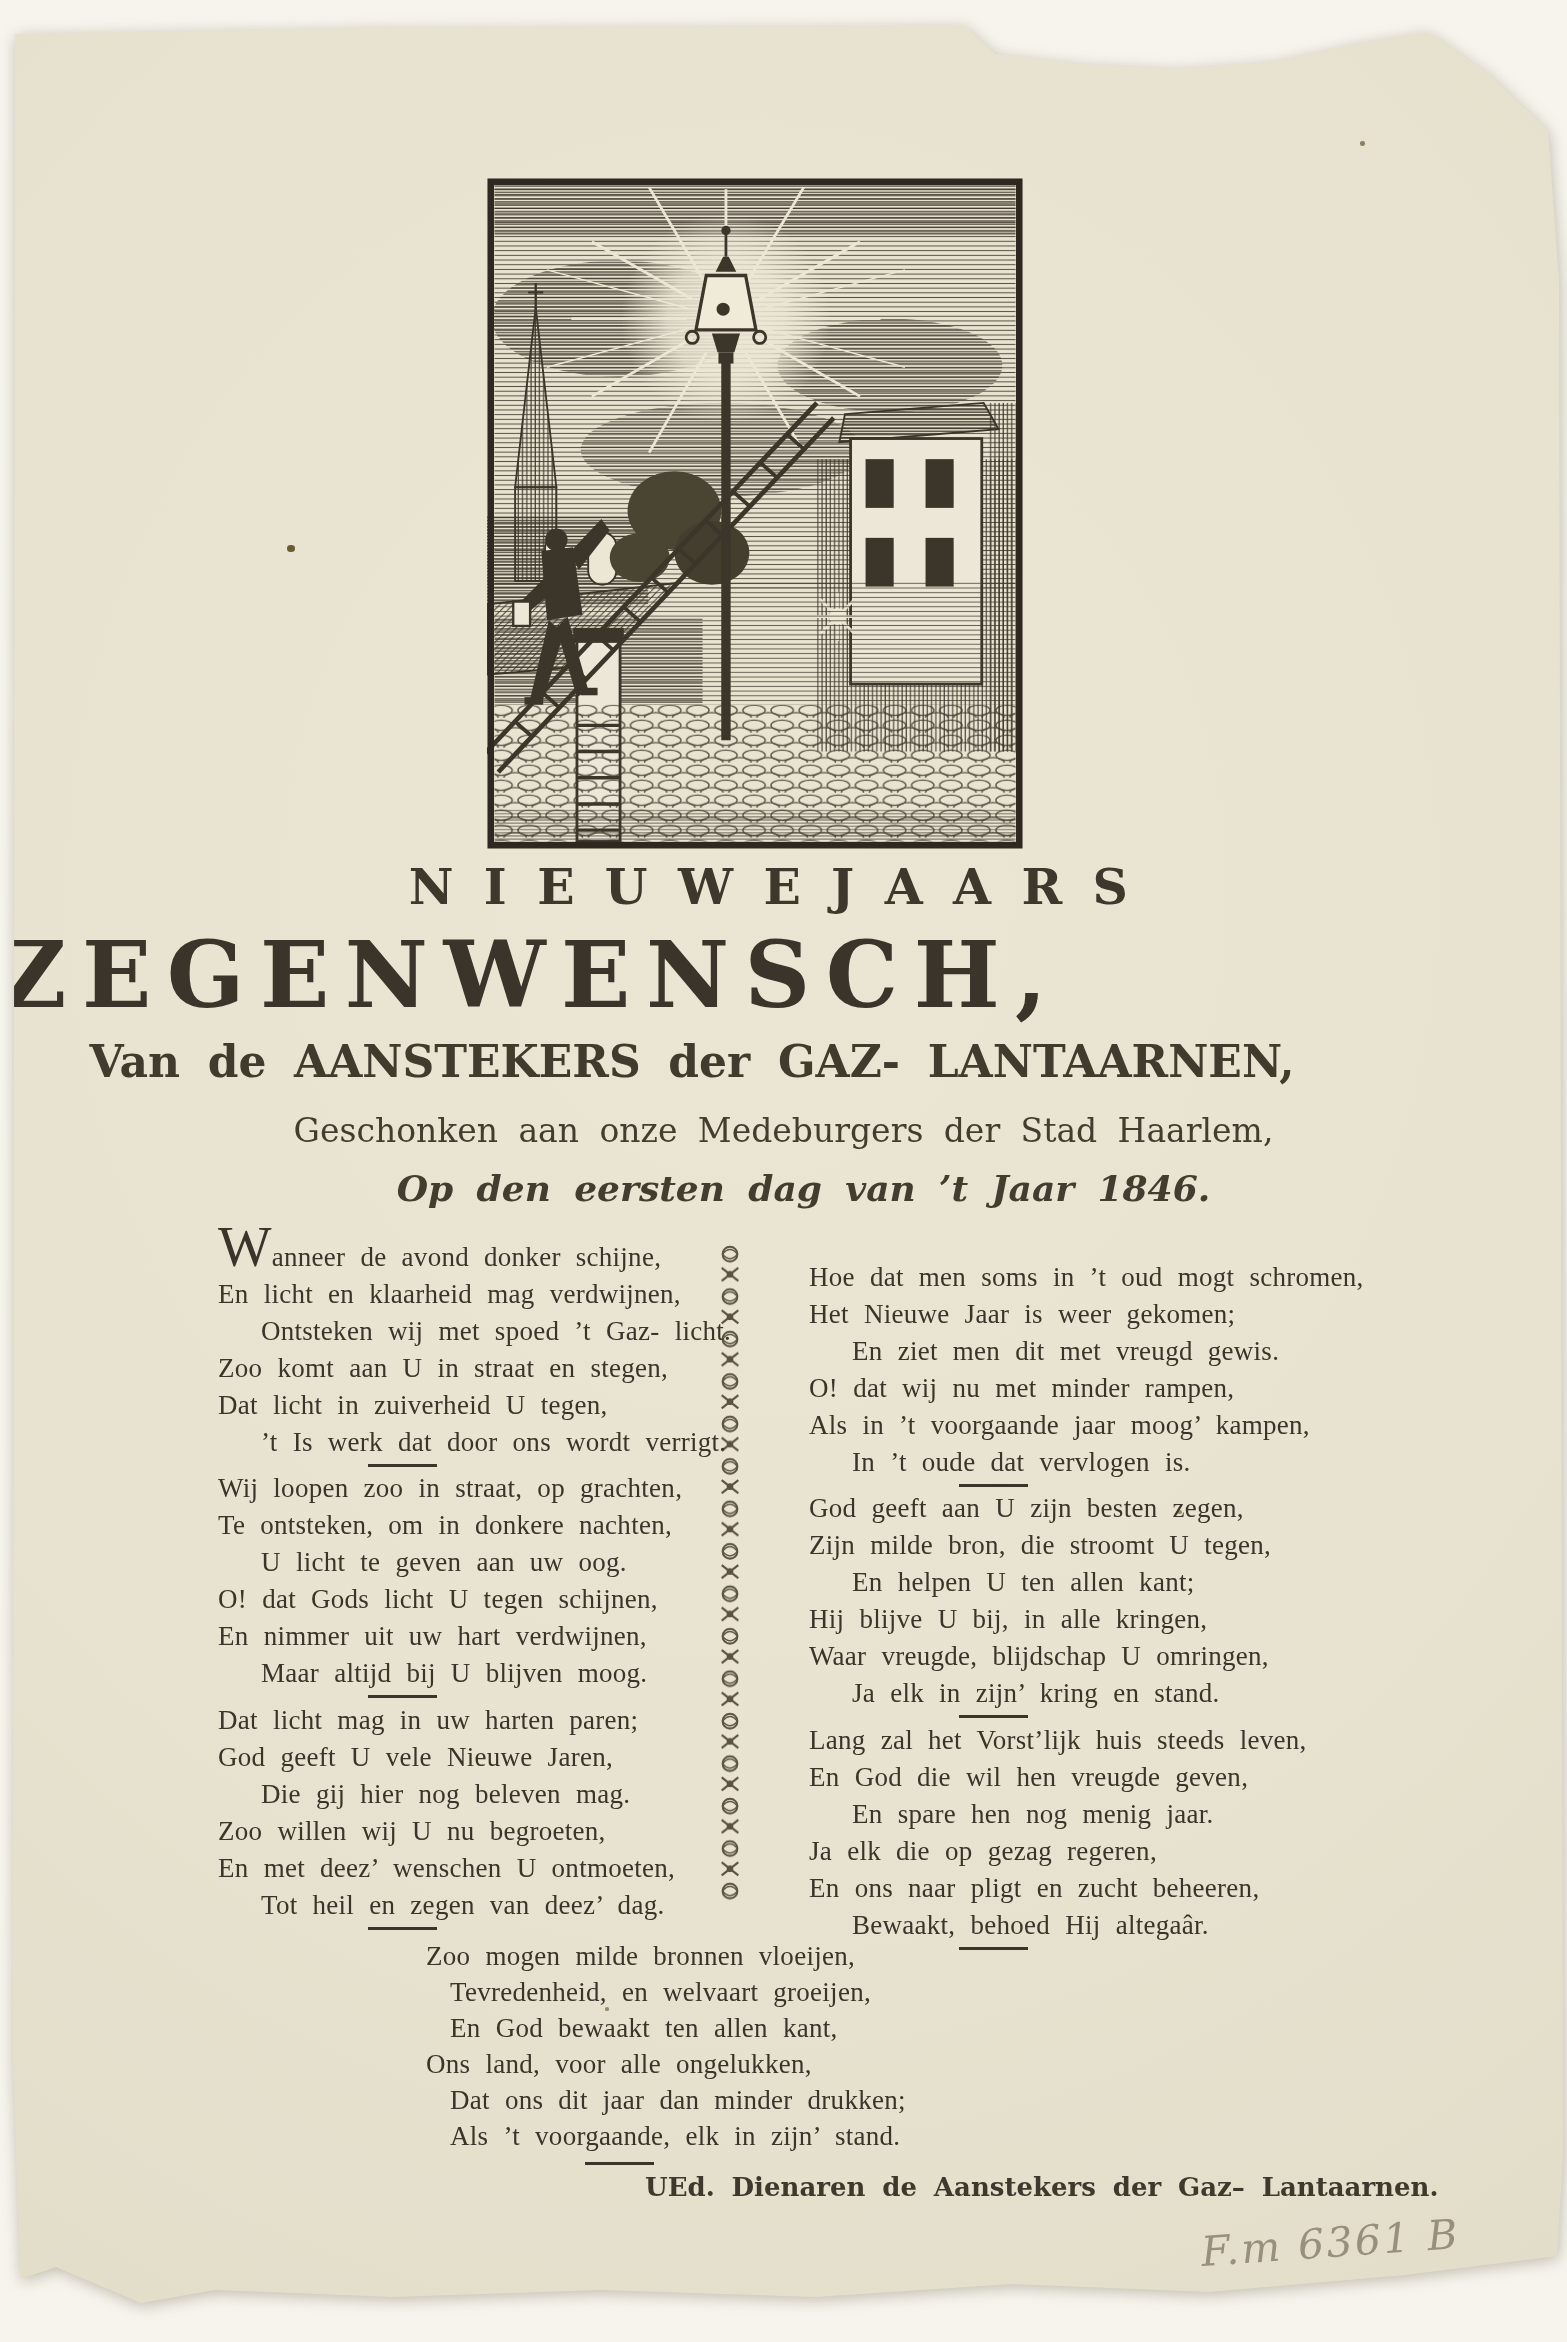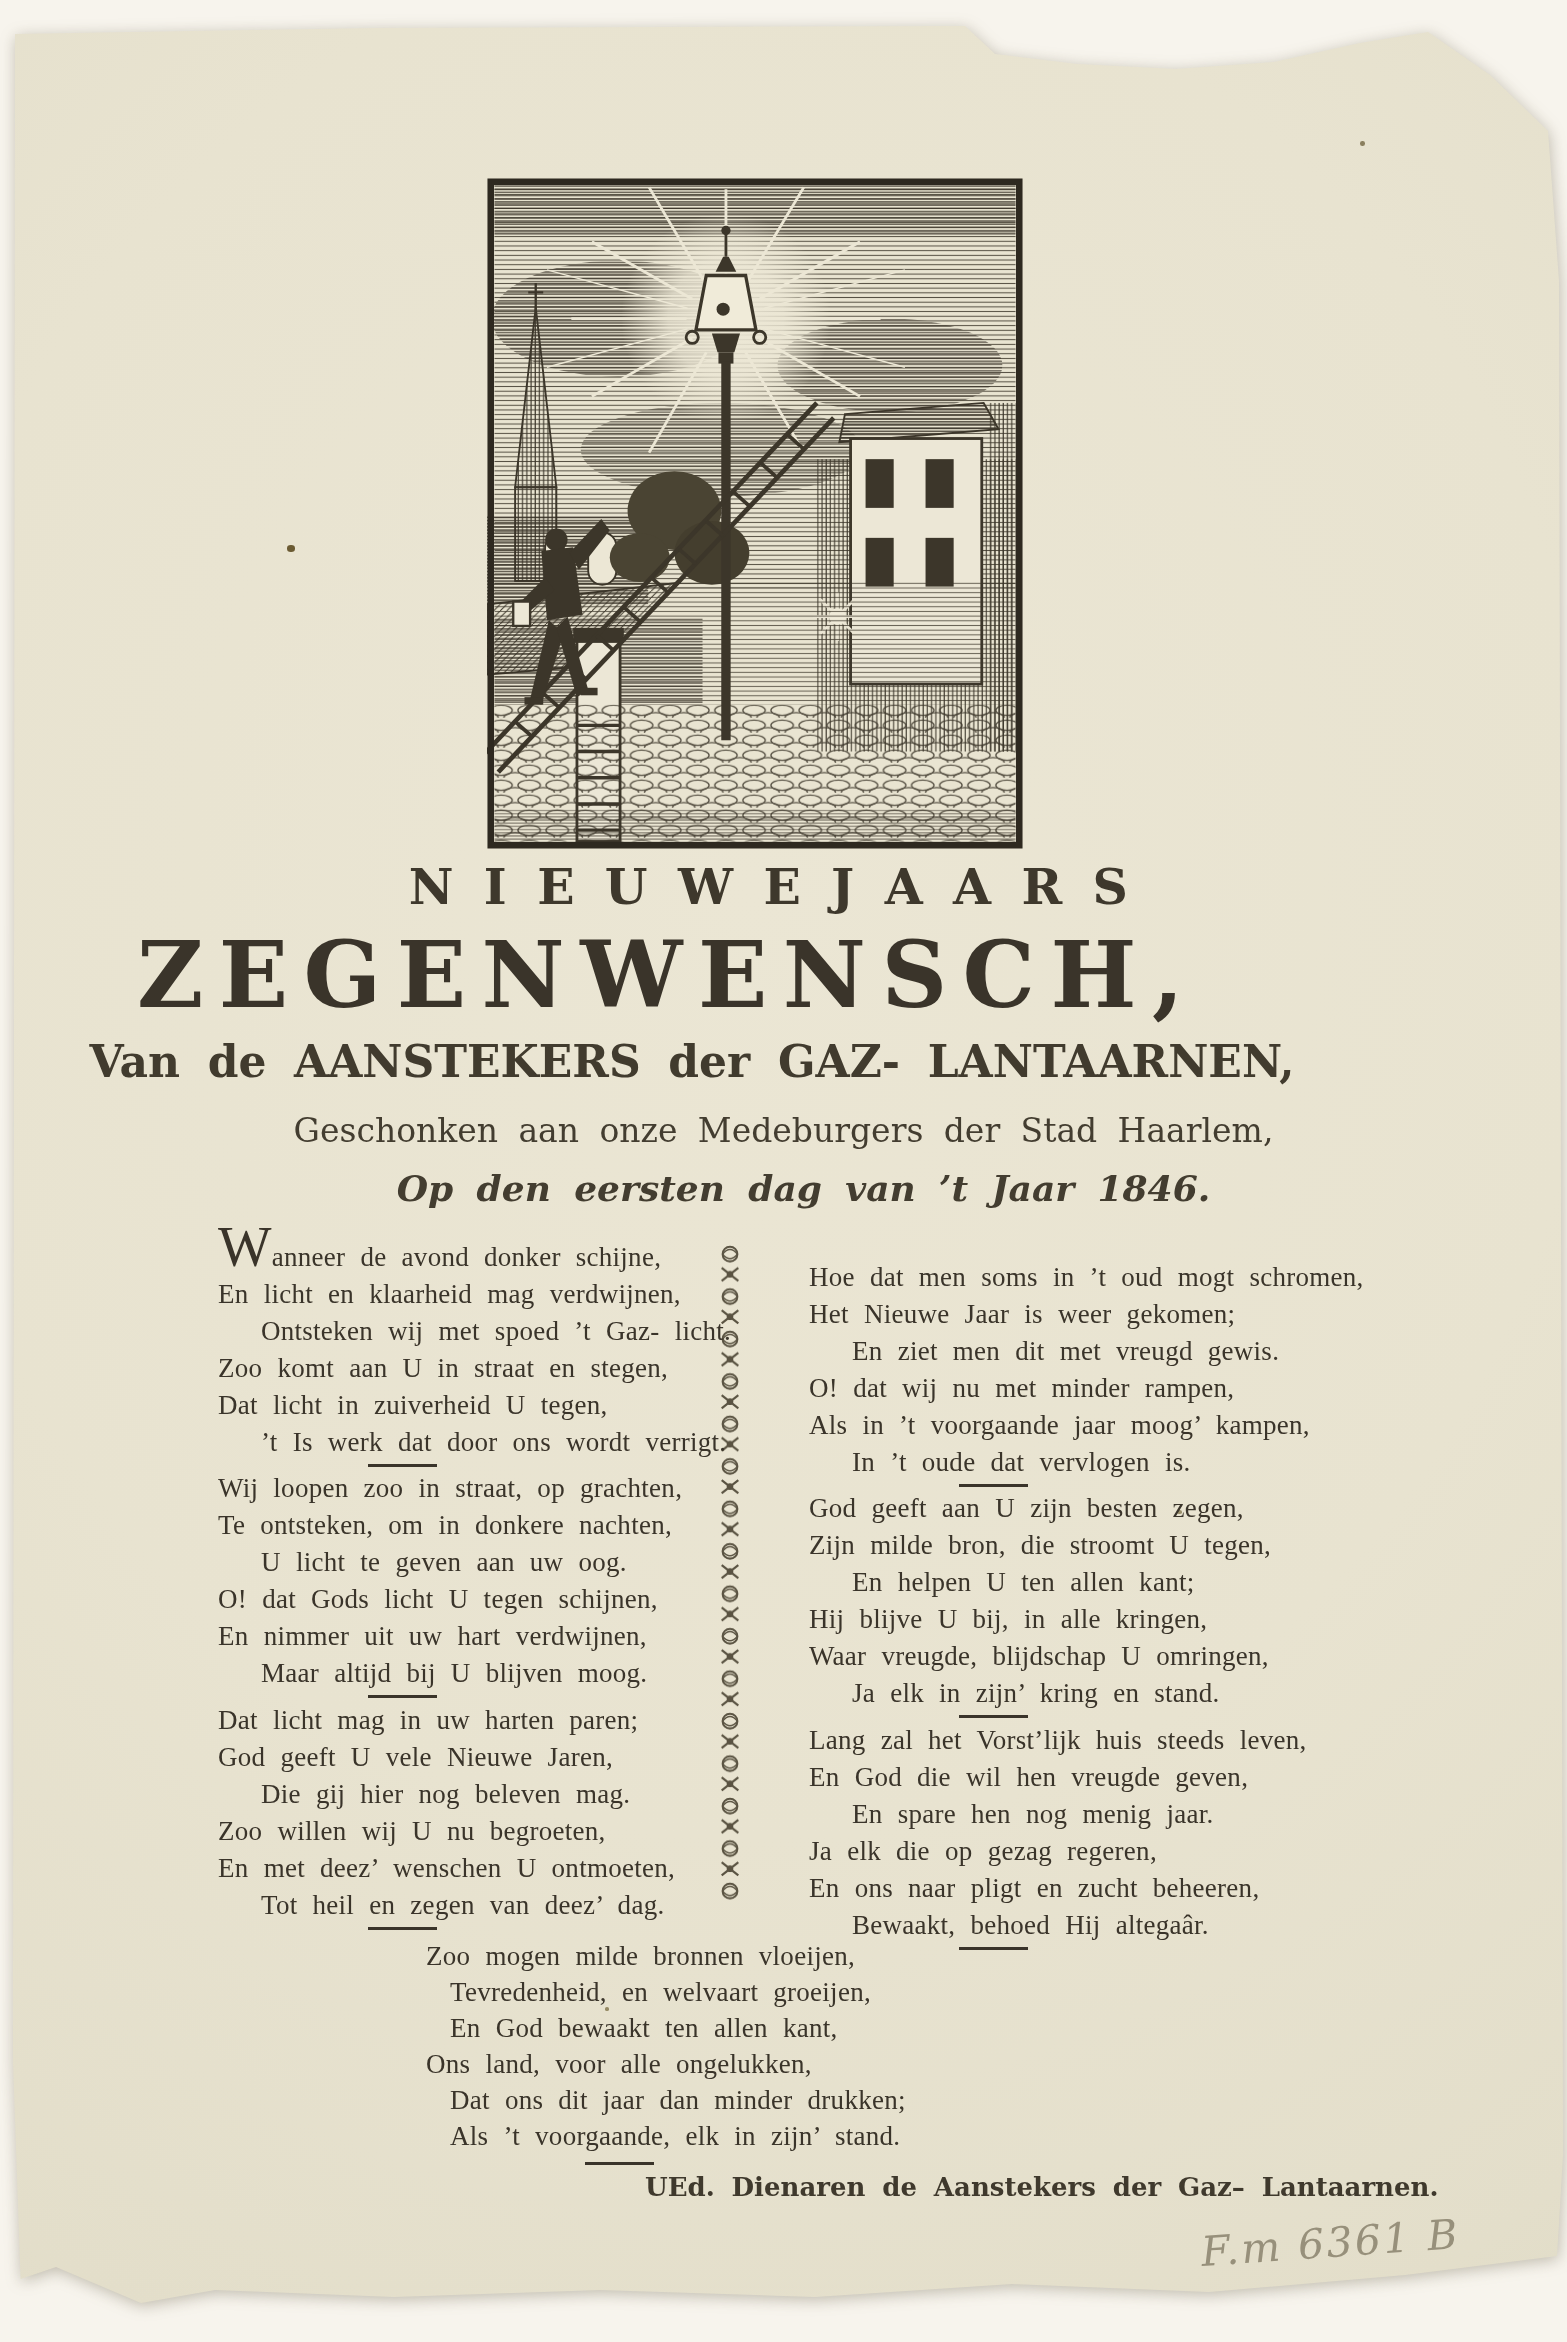--- a/index.html
+++ b/index.html
@@ -13,21 +13,21 @@
     position:absolute;inset:0;
     background:radial-gradient(ellipse 120% 90% at 48% 38%, #ebe6d4 0%, #e8e3d0 45%, #e3deca 75%, #dcd7c1 100%);
     clip-path:polygon(15px 34px,375px 28px,965px 26px,995px 54px,1077px 64px,1176px 69px,1274px 62px,1360px 43px,1428px 32px,1490px 75px,1548px 131px,1559px 281px,1563px 2155px,1557px 2256px,1405px 2275px,1209px 2292px,1012px 2284px,815px 2297px,600px 2290px,394px 2297px,215px 2290px,141px 2303px,56px 2267px,20.6px 2279px,13px 2061px);
   }
   .abs{position:absolute;}
   .speck{position:absolute;border-radius:50%;}
 
   .t1{left:0;width:1567px;top:858px;text-align:center;
       font-family:"DejaVu Serif", serif;font-weight:bold;font-size:49px;
       letter-spacing:.62em;color:#3e382c;}
-  .t2{left:0;width:1336px;top:922px;text-align:center;
+  .t2{left:0;width:1336px;top:922px;
       font-family:"DejaVu Serif", serif;font-weight:bold;font-size:91px;
       letter-spacing:.17em;color:#3a342a;}
   .s1{left:0;width:1384px;top:1036px;text-align:center;
       font-family:"DejaVu Serif", serif;font-weight:bold;font-size:44px;
       word-spacing:.28em;color:#413b2e;}
   .s2{left:0;width:1567px;top:1111px;text-align:center;
       font-family:"DejaVu Serif", serif;font-weight:normal;font-size:33px;
       word-spacing:.3em;color:#433d30;}
   .s3{left:0;width:1567px;top:1167px;text-align:center;
       font-family:"DejaVu Serif", serif;font-weight:bold;font-style:italic;font-size:36px;

